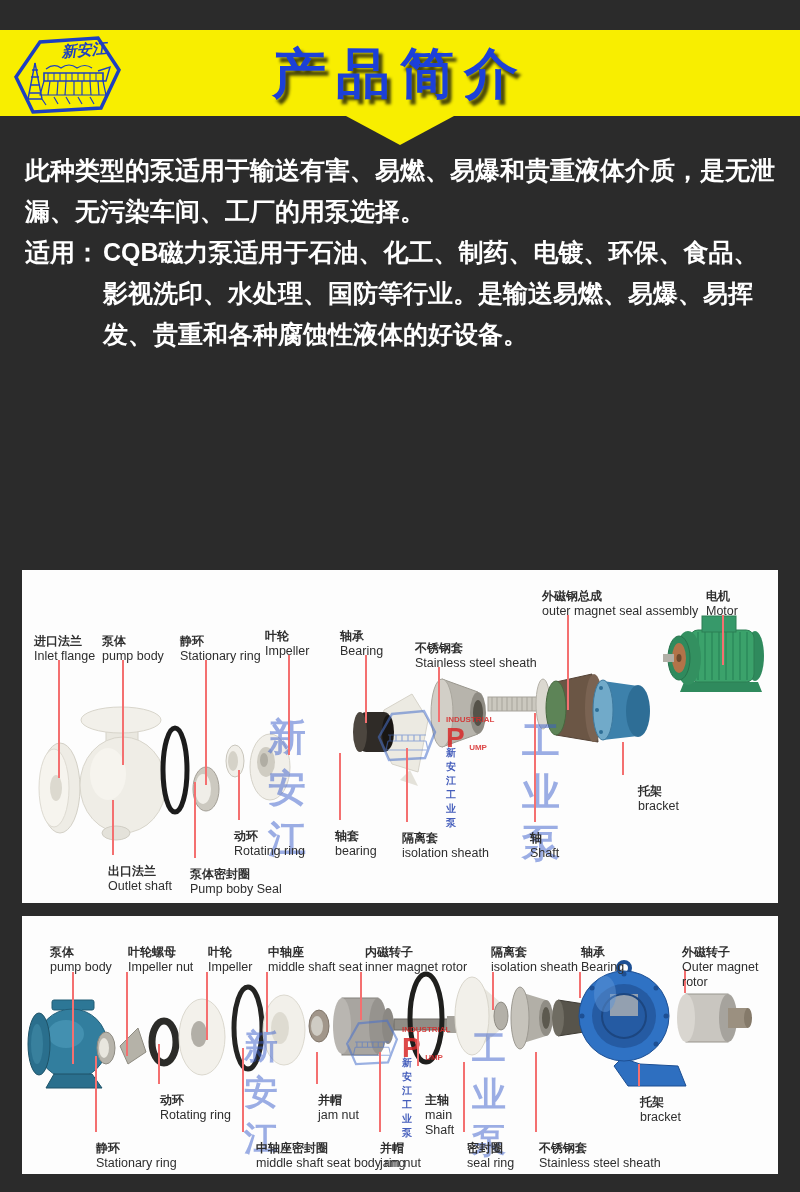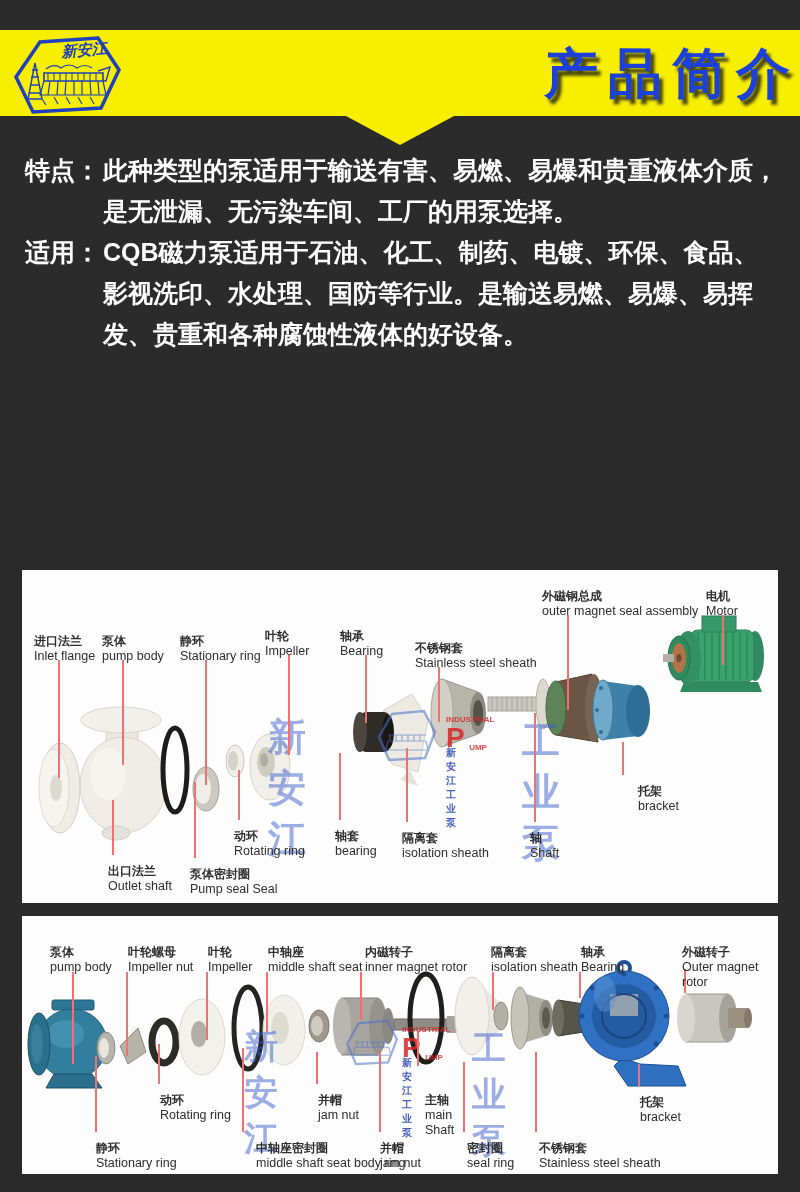--- a/index.html
+++ b/index.html
@@ -2,21 +2,21 @@
 <html><head>
 <meta charset="utf-8">
 <style>
   html,body{margin:0;padding:0;background:#2b2b2b;}
   .page{position:relative;width:800px;height:1192px;background:#2b2b2b;overflow:hidden;
         font-family:"Liberation Sans","DejaVu Sans",sans-serif;}
   
   .banner{position:absolute;left:0;top:30px;width:800px;height:86px;background:#f8ee00;}
   .banner-tail{position:absolute;top:116px;left:50%;margin-left:-54px;width:0;height:0;
         border-left:54px solid transparent;border-right:54px solid transparent;border-top:29px solid #f8ee00;}
-  .page-title{position:absolute;left:0;top:30px;width:800px;height:86px;line-height:86px;text-align:right;
+  .page-title{position:absolute;left:0;top:30px;width:800px;height:86px;line-height:86px;text-align:center;
         font-size:54px;font-weight:bold;color:#1c40d8;letter-spacing:10px;
         text-shadow:4px 5px 3px rgba(30,30,10,0.8);}
   .logo-svg{position:absolute;left:10px;top:33px;}
   
   .intro{position:absolute;left:25px;top:150px;width:753px;color:#ffffff;font-weight:bold;
          font-size:25px;line-height:41px;}
   .intro .row{display:flex;}
   .intro .lab{flex:none;width:78px;}
   .intro .txt{flex:1;}
   
@@ -53,21 +53,20 @@
     <path d="M38,40 v8 M44,40 v8 M50,40 v8 M56,40 v8 M62,40 v8 M68,40 v8 M74,40 v8 M80,40 v8 M86,40 v8" stroke="#1d3fc0" stroke-width="1"></path>
     <path d="M34,48 L30,62 L96,62 L93,48 M40,48 L38,62 M48,48 L47,62 M56,48 L55,62 M64,48 L64,62 M72,48 L72,62 M80,48 L81,62 M88,48 L89,62" stroke="#1d3fc0" stroke-width="1.2" fill="none"></path>
     <path d="M32,66 L36,72 M44,64 L48,71 M56,64 L60,71 M68,64 L72,71 M80,64 L84,71" stroke="#1d3fc0" stroke-width="1.2"></path>
     <path d="M36,36 Q44,30 51,35 Q59,29 67,35 Q75,30 82,35" stroke="#1d3fc0" stroke-width="1.2" fill="none"></path>
     <path d="M88,38 L100,34 L96,48 L93,48" fill="none" stroke="#1d3fc0" stroke-width="1.4"></path>
     <text x="52" y="24" font-size="15" font-weight="bold" font-style="italic" fill="#1d3fc0" transform="rotate(-5 52 24)">新安江</text>
   </svg>
 
   <div class="intro">
     <div class="row">
-      <span class="lab">特点：</span>
       <span class="txt">此种类型的泵适用于输送有害、易燃、易爆和贵重液体介质，是无泄漏、无污染车间、工厂的用泵选择。</span>
     </div>
     <div class="row">
       <span class="lab">适用：</span>
       <span class="txt">CQB磁力泵适用于石油、化工、制药、电镀、环保、食品、影视洗印、水处理、国防等行业。是输送易燃、易爆、易挥发、贵重和各种腐蚀性液体的好设备。</span>
     </div>
   </div>
 
   <div class="panel panel1">
     <svg class="parts" width="756" height="333" viewBox="0 0 756 333">
@@ -199,21 +198,21 @@
         <div class="en">Motor</div>
       </div>
     <div class="leader" style="left:700px;top:45px;height:50px"></div>
     <div class="lbl" style="left:86px;top:285px">
         <div class="cn">出口法兰</div>
         <div class="en">Outlet shaft</div>
       </div>
     <div class="leader" style="left:90px;top:230px;height:55px"></div>
     <div class="lbl" style="left:168px;top:288px">
         <div class="cn">泵体密封圈</div>
-        <div class="en">Pump seal Seal</div>
+        <div class="en">Pump boby Seal</div>
       </div>
     <div class="leader" style="left:172px;top:212px;height:76px"></div>
     <div class="lbl" style="left:212px;top:250px">
         <div class="cn">动环</div>
         <div class="en">Rotating ring</div>
       </div>
     <div class="leader" style="left:216px;top:200px;height:50px"></div>
     <div class="lbl" style="left:313px;top:250px">
         <div class="cn">轴套</div>
         <div class="en">bearing</div>

